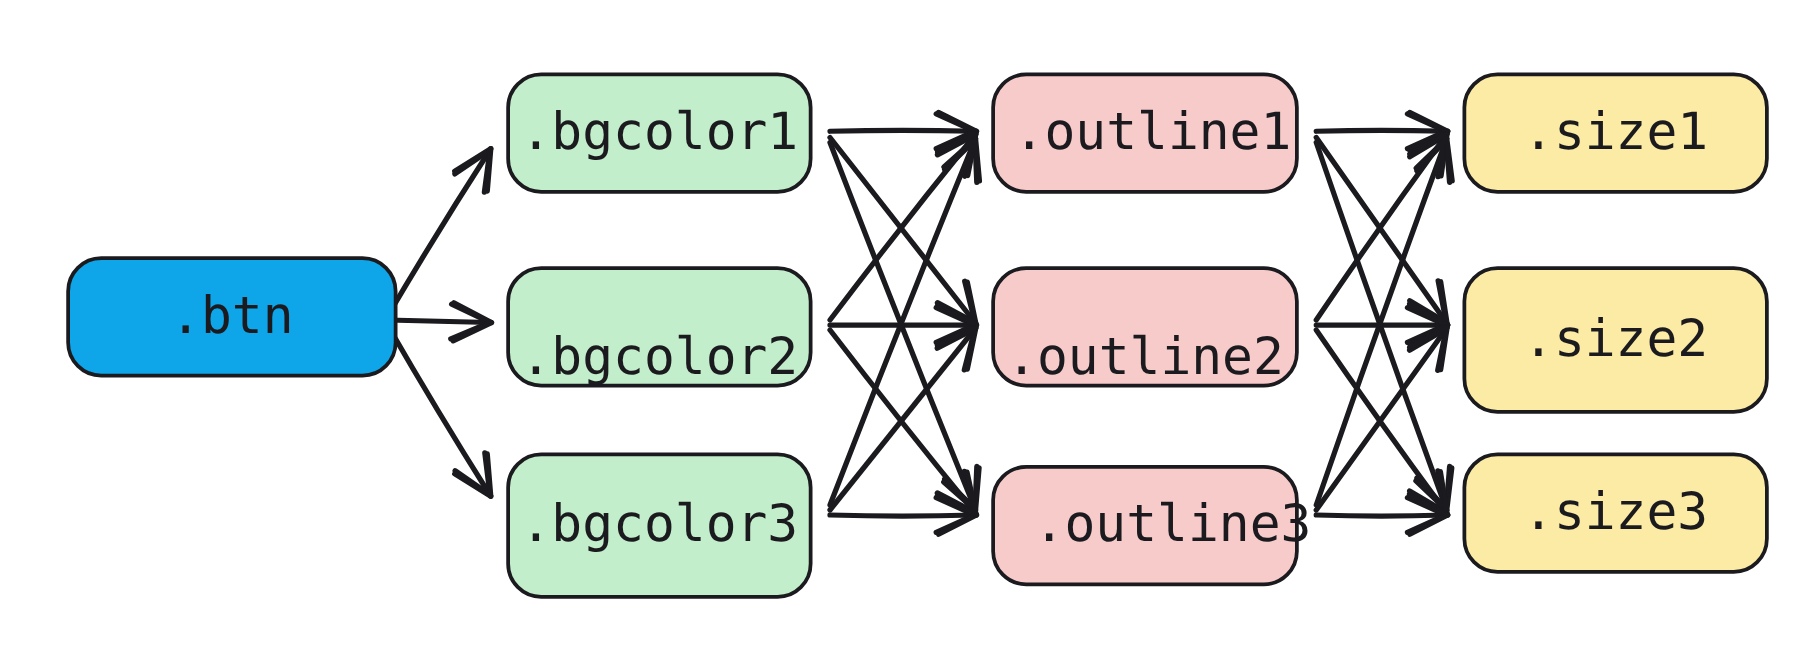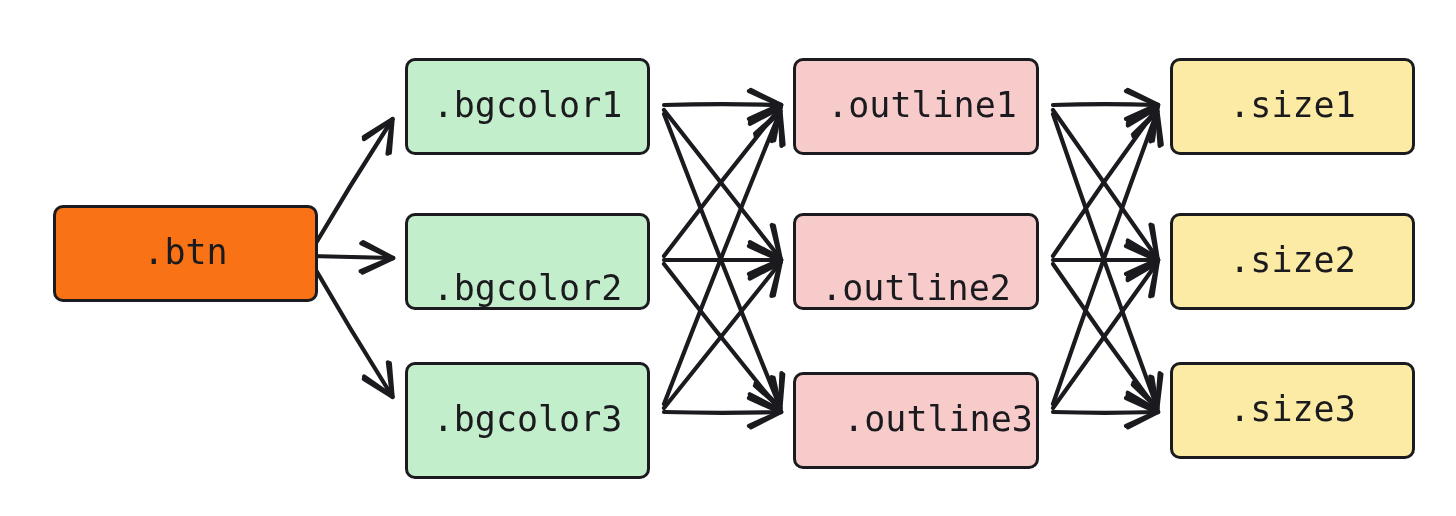--- a/index.html
+++ b/index.html
@@ -22,26 +22,26 @@
     left: 0;
     top: 0;
     width: 1456px;
     height: 516px;
     pointer-events: none;
   }
   .node {
     position: absolute;
     box-sizing: border-box;
     border: 3.5px solid #1b1b1f;
-    border-radius: 10px;
+    border-radius: 28px;
     display: flex;
     align-items: center;
     justify-content: center;
     font-family: "DejaVu Sans Mono", "Liberation Mono", monospace;
-    font-size: 35px;
+    font-size: 41px;
     letter-spacing: 0px;
     color: #1b1b1f;
     line-height: 1;
     z-index: 2;
   }
   .node-label {
     display: block;
     white-space: nowrap;
     transform: translateY(-1px);
   }
@@ -193,21 +193,21 @@
       </g>
       <g>
         <path d="M 1053 412 Q 1105 413.6 1157 412" fill="none" stroke="#1b1b1f" stroke-width="4.2" stroke-linecap="round"></path>
         <line x1="1157" y1="412" x2="1125.9549760293814" y2="425.8638554040254" stroke="#1b1b1f" stroke-width="4.2" stroke-linecap="round"></line>
         <line x1="1157" y1="412" x2="1125.9549760293814" y2="398.1361445959746" stroke="#1b1b1f" stroke-width="4.2" stroke-linecap="round"></line>
         <line x1="1158.2" y1="412" x2="1127.8866782013588" y2="427.39813370288834" stroke="#1b1b1f" stroke-width="4.2" stroke-linecap="round"></line>
         <line x1="1158.2" y1="412" x2="1127.734215084132" y2="396.90576436317235" stroke="#1b1b1f" stroke-width="4.2" stroke-linecap="round"></line>
       </g>
     </svg>
   <div id="nodes">
-      <div class="node" style="left: 53px; top: 205px; width: 265px; height: 97px; background: #f97316; border-color: rgb(27, 27, 31);">
+      <div class="node" style="left: 53px; top: 205px; width: 265px; height: 97px; background: #0ea5e9; border-color: rgb(27, 27, 31);">
         <span class="node-label">.btn</span>
       </div>
       <div class="node" style="left: 405px; top: 58px; width: 245px; height: 97px; background: rgb(195, 238, 203); border-color: rgb(27, 27, 31);">
         <span class="node-label">.bgcolor1</span>
       </div>
       <div class="node" style="left: 405px; top: 213px; width: 245px; height: 97px; background: rgb(195, 238, 203); border-color: rgb(27, 27, 31); align-items: flex-end;">
         <span class="node-label">.bgcolor2</span>
       </div>
       <div class="node" style="left: 405px; top: 362px; width: 245px; height: 117px; background: rgb(195, 238, 203); border-color: rgb(27, 27, 31);">
         <span class="node-label">.bgcolor3</span>
@@ -217,20 +217,20 @@
       </div>
       <div class="node" style="left: 793px; top: 213px; width: 246px; height: 97px; background: rgb(248, 203, 203); border-color: rgb(27, 27, 31); align-items: flex-end;">
         <span class="node-label">.outline2</span>
       </div>
       <div class="node" style="left: 793px; top: 372px; width: 246px; height: 97px; background: rgb(248, 203, 203); border-color: rgb(27, 27, 31); padding-left: 44px;">
         <span class="node-label">.outline3</span>
       </div>
       <div class="node" style="left: 1170px; top: 58px; width: 245px; height: 97px; background: rgb(252, 235, 164); border-color: rgb(27, 27, 31);">
         <span class="node-label">.size1</span>
       </div>
-      <div class="node" style="left: 1170px; top: 213px; width: 245px; height: 97px; background: rgb(252, 235, 164); border-color: rgb(27, 27, 31);">
+      <div class="node" style="left: 1170px; top: 213px; width: 245px; height: 118px; background: rgb(252, 235, 164); border-color: rgb(27, 27, 31);">
         <span class="node-label">.size2</span>
       </div>
       <div class="node" style="left: 1170px; top: 362px; width: 245px; height: 97px; background: rgb(252, 235, 164); border-color: rgb(27, 27, 31);">
         <span class="node-label">.size3</span>
       </div>
     </div>
 </div>
 
 </body></html>

